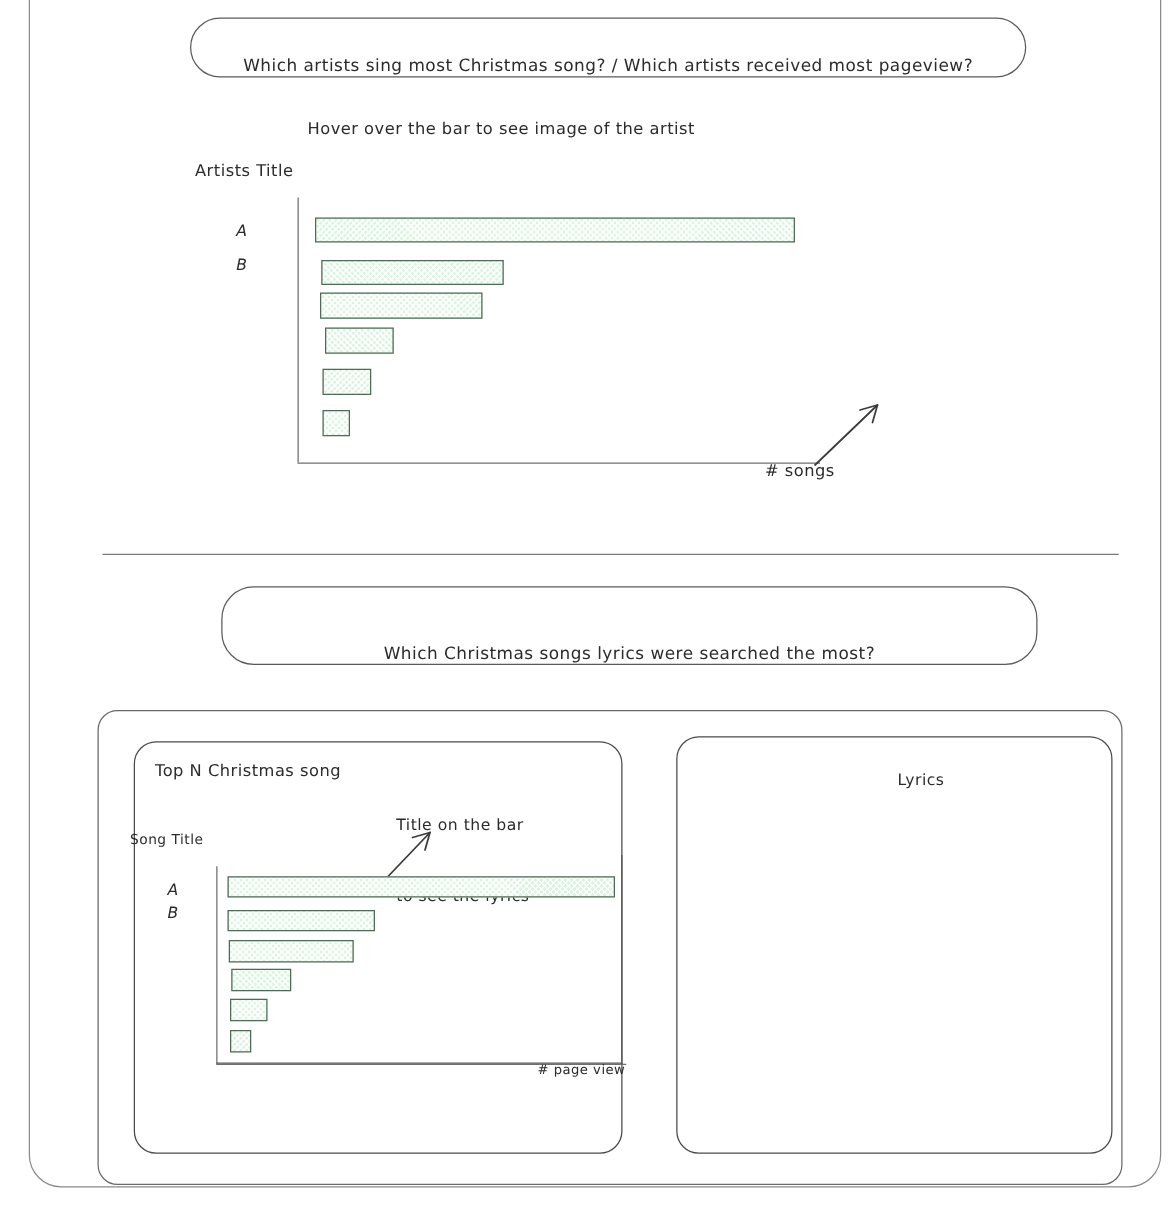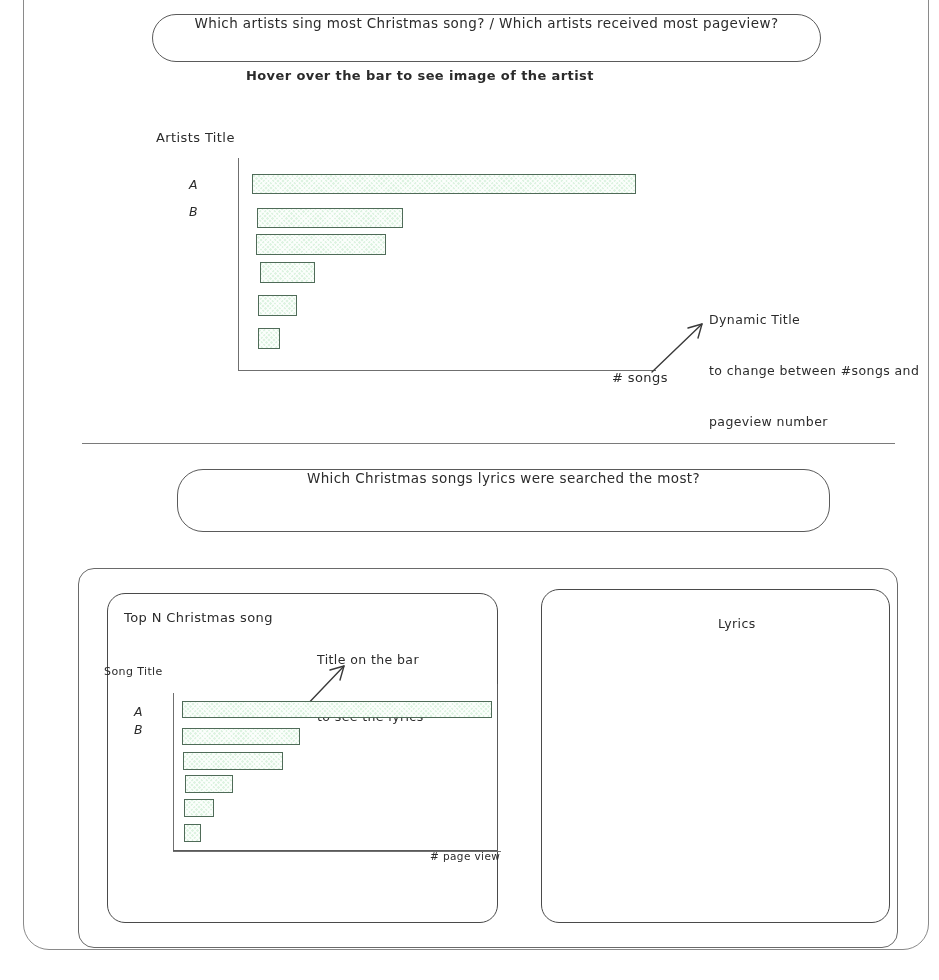--- a/index.html
+++ b/index.html
@@ -38,37 +38,37 @@
   }
 
   
   .banner {
     position: absolute;
     box-sizing: border-box;
     border: 1.5px solid #5a5a5a;
     border-radius: 26px;
     background: #ffffff;
     display: flex;
-    align-items: flex-start;
+    align-items: flex-end;
     justify-content: center;
   }
   .banner .banner-label {
     font-size: 13.5px;
     color: #2b2b2b;
   }
   #banner-top   { left: 152px; top: 14px;  width: 669px; height: 48px; }
   #banner-lyrics{ left: 177px; top: 469px; width: 653px; height: 63px; }
 
   
   .hint {
     position: absolute;
     font-size: 13px;
     color: #2b2b2b;
   }
-  #hover-hint { left: 246px; top: 68px; font-weight: bold; }
+  #hover-hint { left: 246px; top: 96px; }
 
   
   .axis-label {
     position: absolute;
     font-size: 13px;
     color: #2b2b2b;
   }
   #artists-name-label { left: 156px; top: 130px; }
   #songs-axis-label   { left: 612px; top: 370px; }
   #song-title-label   { left: 104px; top: 652px; font-size: 11px; margin-top: 13px; }
@@ -193,25 +193,20 @@
   <div class="cat-label sketch-text" style="left:189px; top:177px;">A</div>
   <div class="cat-label sketch-text" style="left:189px; top:204px;">B</div>
 
   <div class="axis-label sketch-text" id="songs-axis-label"># songs</div>
 
   <svg class="arrow-svg" style="left:650px; top:260px; width:70px; height:115px;" viewBox="0 0 70 115">
     <path d="M2 112 L52 64" stroke="#3a3a3a" stroke-width="1.4" fill="none" stroke-linecap="round"></path>
     <path d="M52 64 L38 68 M52 64 L48 78" stroke="#3a3a3a" stroke-width="1.4" fill="none" stroke-linecap="round"></path>
   </svg>
 
-  <div class="annotation sketch-text" id="dynamic-title-note">
-    <div>Dynamic Title</div>
-    <div>to change between #songs and</div>
-    <div>pageview number</div>
-  </div>
 
   <div id="section-divider"></div>
 
   <div class="banner" id="banner-lyrics">
     <span class="banner-label sketch-text">Which Christmas songs lyrics were searched the most?</span>
   </div>
 
   <div class="panel" id="bottom-panel"></div>
 
   <div class="card" id="card-top-songs"></div>

